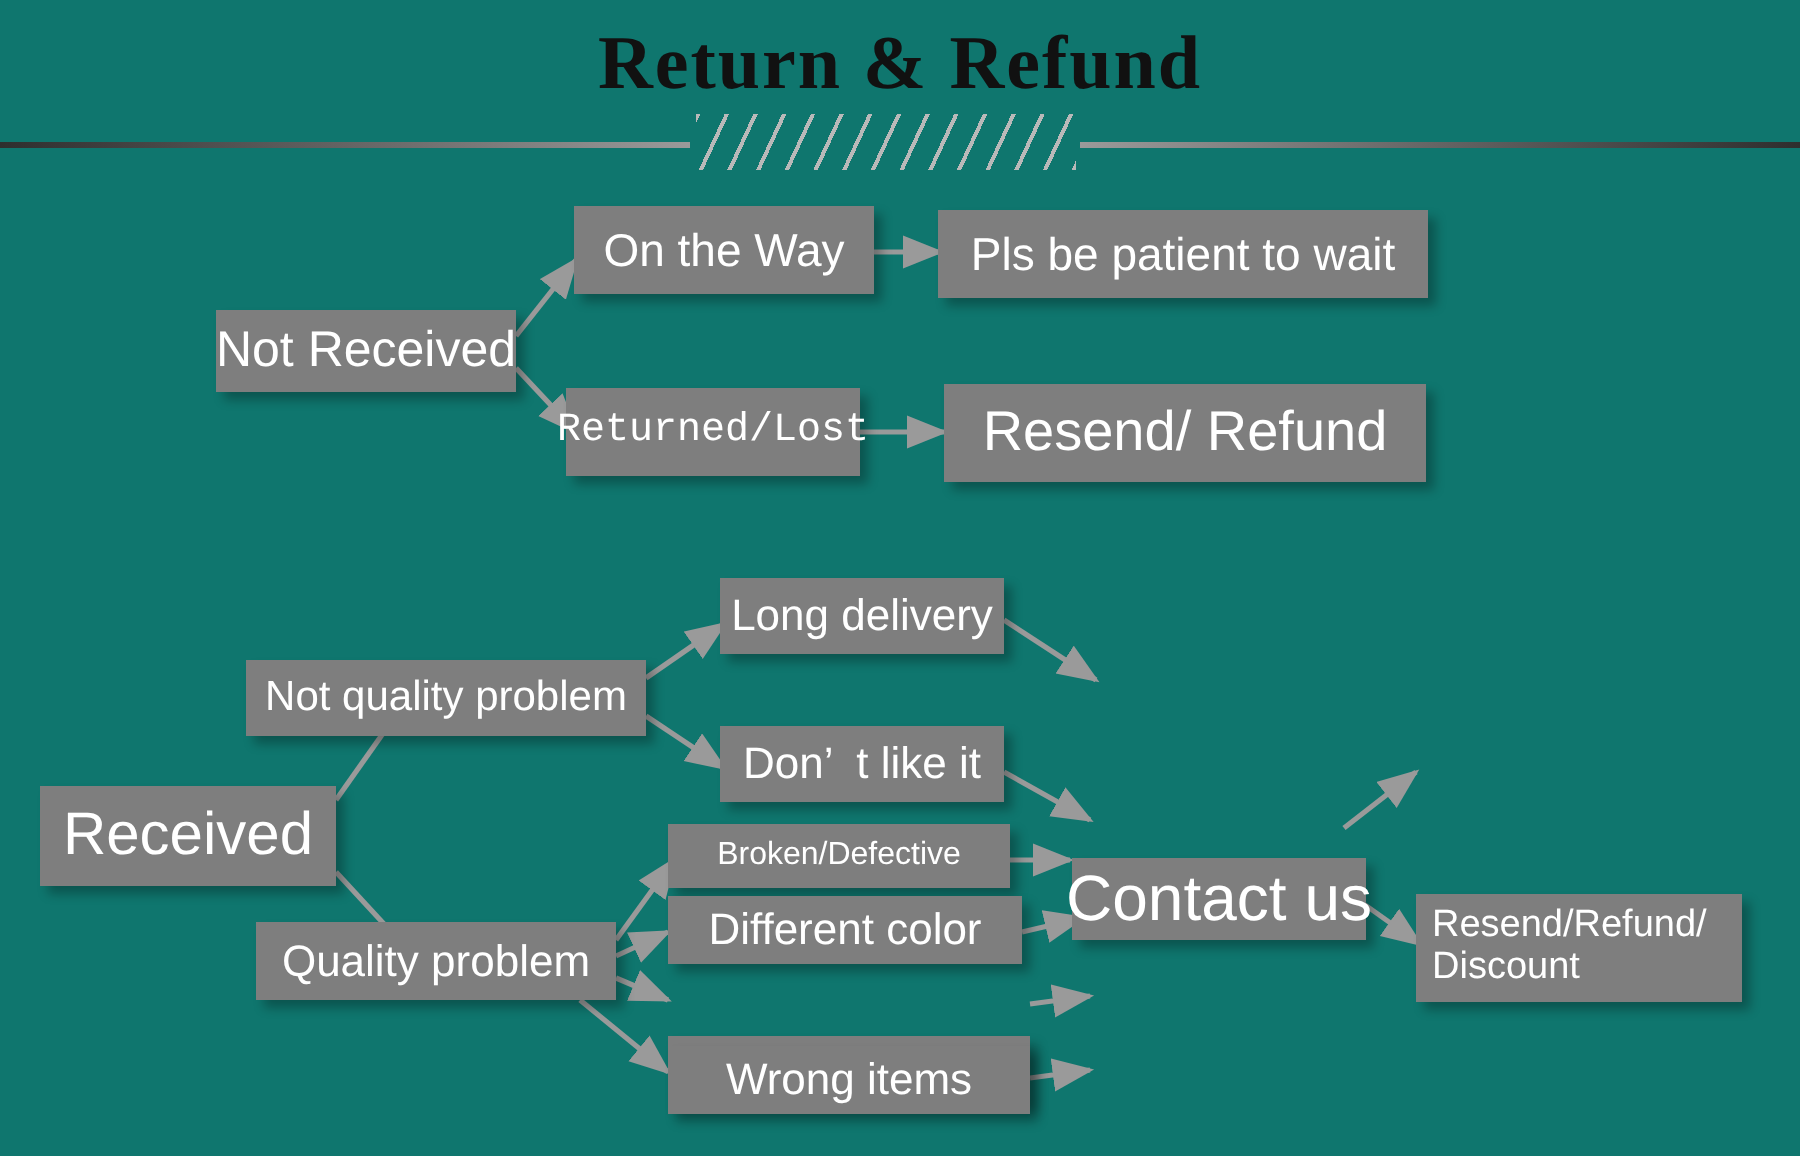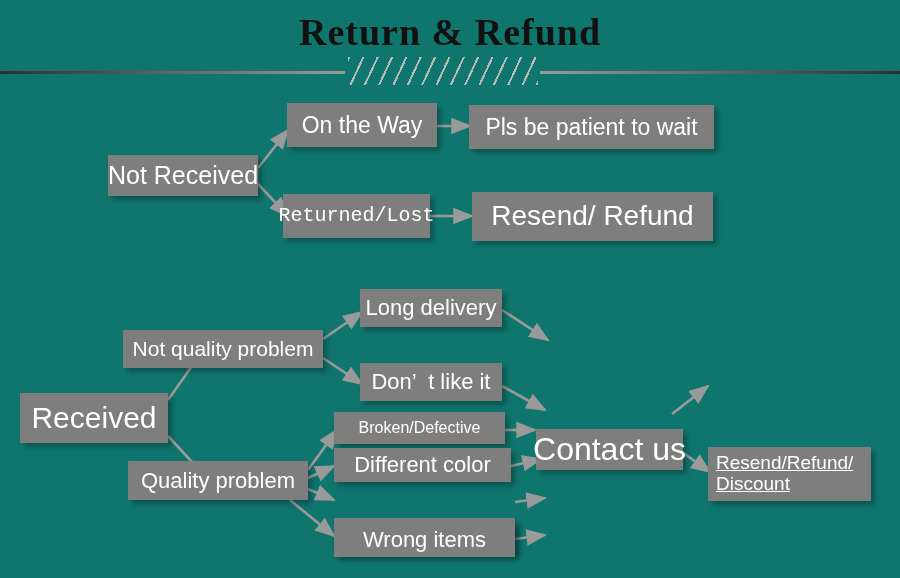--- a/index.html
+++ b/index.html
@@ -174,16 +174,16 @@
 
   <div class="node" style="left:334px;top:448px;width:177px;height:34px;font-size:22px;">Different color</div>
 
   <div class="node" style="left:334px;top:486px;width:181px;height:34px;font-size:22px;margin-top:32px;">Shortage</div>
 
   <div class="node" style="left:334px;top:523px;width:181px;height:34px;font-size:22px;">Wrong items</div>
 
   <div class="node" style="left:536px;top:411px;width:147px;height:41px;font-size:32px;margin-top:18px;">Contact us</div>
 
 
-  <div class="node left-align" style="left:708px;top:447px;width:163px;height:54px;font-size:19px;text-decoration:underline;">Resend/Refund/
+  <div class="node left-align" style="left:708px;top:447px;width:163px;height:54px;font-size:19px;">Resend/Refund/
 Discount</div>
 
 </div>
 
 </body></html>

